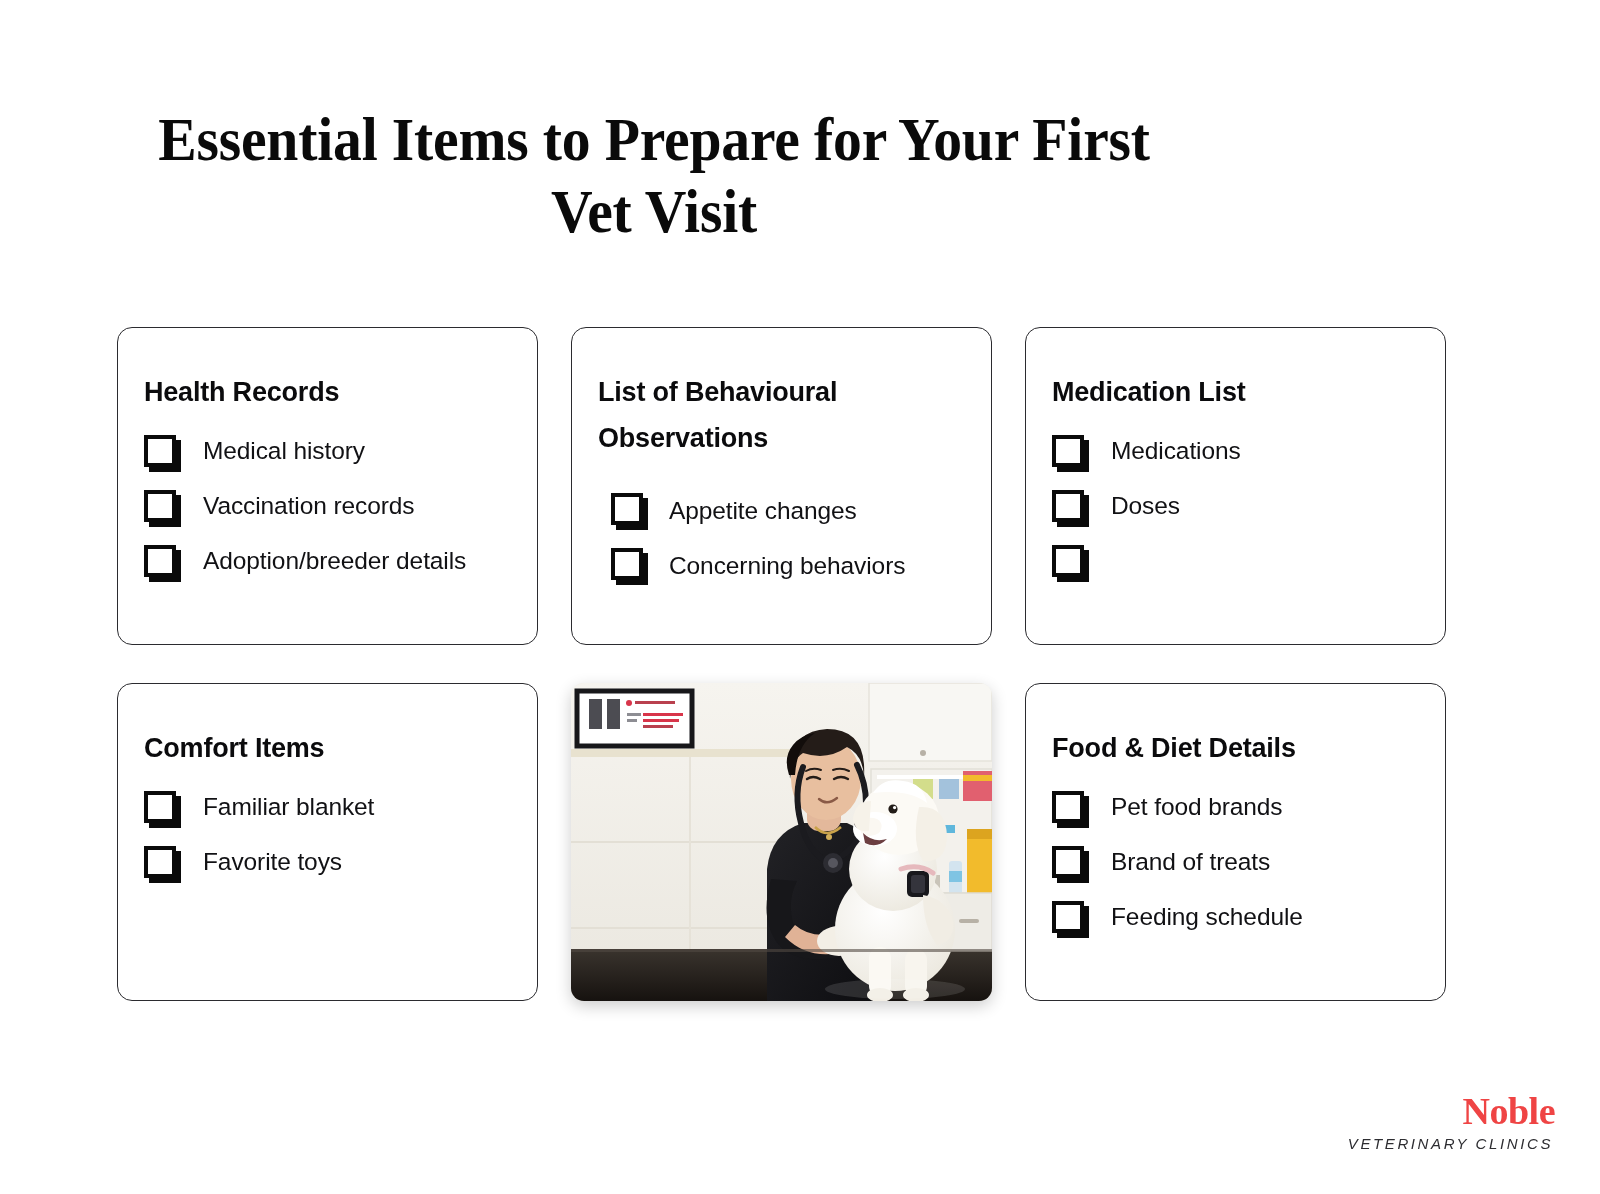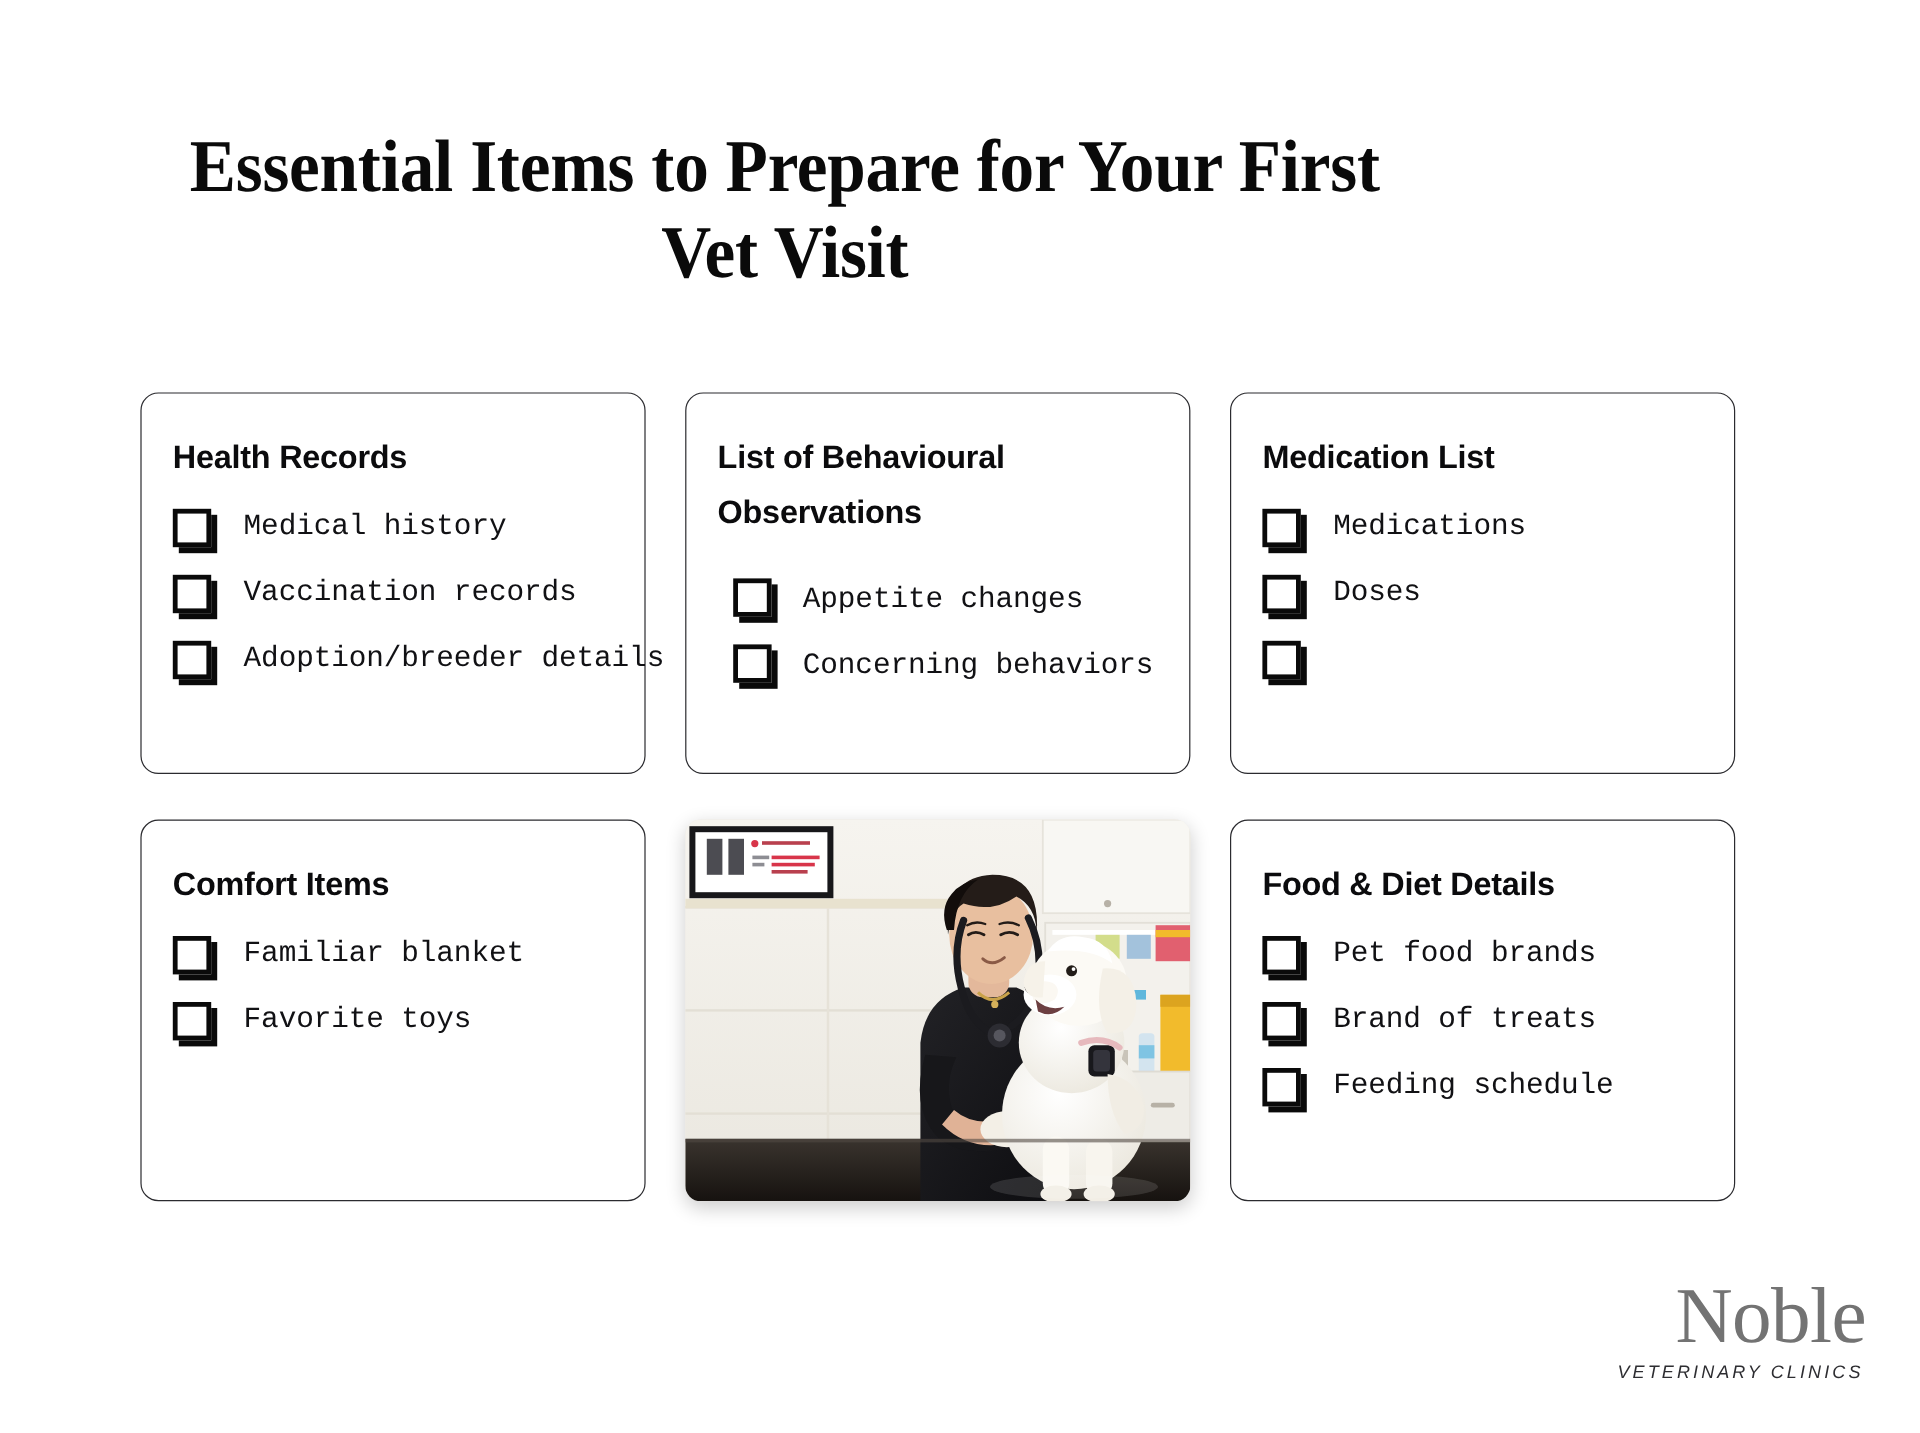--- a/index.html
+++ b/index.html
@@ -51,21 +51,21 @@
     gap: 33px;
   }
   .row.row-bottom { margin-top: 38px; }
 
   .card {
     width: 421px;
     height: 318px;
     border: 1.6px solid #2b2b2f;
     border-radius: 15px;
     background: #ffffff;
-    padding: 30px 26px 0 26px;
+    padding: 41px 26px 0 26px;
     position: relative;
   }
 
   .card-title {
     font-family: "Liberation Sans", sans-serif;
     font-weight: 700;
     font-size: 27px;
     line-height: 1.72;
     letter-spacing: -0.2px;
     color: #0b0b0d;
@@ -85,21 +85,21 @@
     flex: 0 0 auto;
     width: 32px;
     height: 32px;
     background: #ffffff;
     border: 4.5px solid #0a0a0a;
     box-shadow: 5px 5px 0 0 #0a0a0a;
     margin-right: 27px;
   }
 
   .item-label {
-    font-family: Liberation Mono, monospace;
+    font-family: Liberation Sans, sans-serif;
     font-weight: 400;
     font-size: 24.5px;
     letter-spacing: -0.1px;
     color: #111114;
     white-space: nowrap;
   }
 
   
   .card-behaviour .item { height: 55px; align-items: flex-end; }
   .card-behaviour .items { margin-top: 2px; }
@@ -122,24 +122,24 @@
 
   
   .logo {
     position: absolute;
     right: 45px;
     bottom: 42px;
     text-align: right;
   }
   .logo-word {
     font-family: "Liberation Serif", "DejaVu Serif", serif;
-    font-weight: 400;
-    font-size: 66px;
+    font-weight: 700;
+    font-size: 38px;
     line-height: 0.95;
-    color: #737373;
+    color: #ef4444;
     letter-spacing: -0.5px;
   }
   .logo-sub {
     font-family: "Liberation Sans", sans-serif;
     font-weight: 400;
     font-size: 15px;
     letter-spacing: 2.6px;
     color: #2d2d31;
     margin-top: 6px;
     margin-right: 2px;

